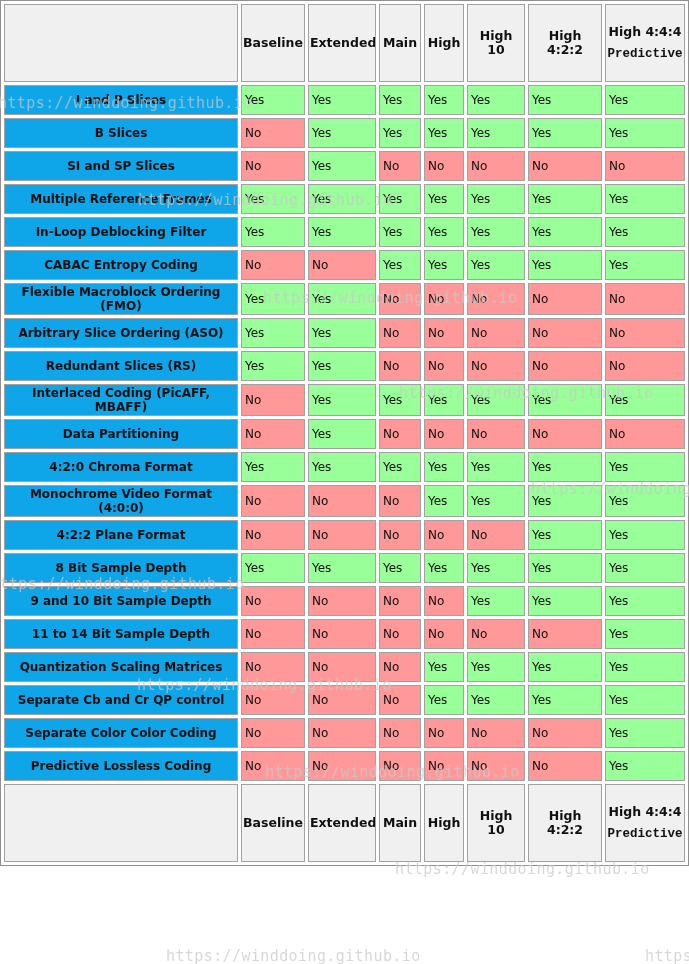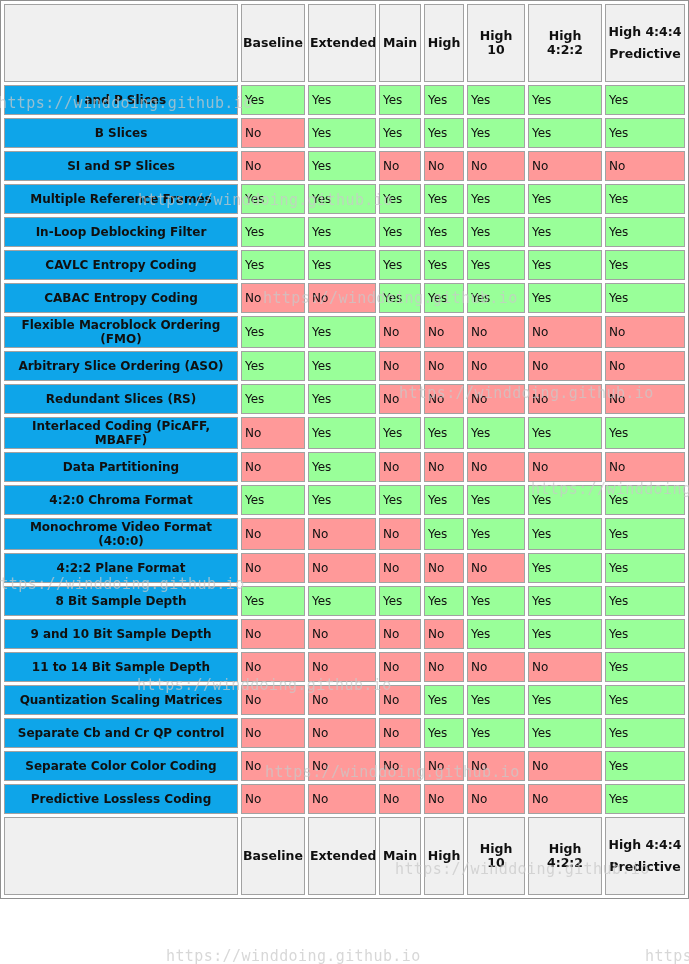--- a/index.html
+++ b/index.html
@@ -35,20 +35,21 @@
     height: 78px;
   }
   td.hdr {
     font-weight: bold;
     font-size: 12.5px;
     text-align: center;
     line-height: 1.15;
   }
   td.hdr .hdr-line + .hdr-line {
     margin-top: 8px;
+    font-family: Liberation Mono, monospace;
   }
   td.feature {
     background: #0ea5e9;
     font-weight: bold;
     font-size: 12px;
     text-align: center;
     height: 30px;
   }
   td.val {
     font-size: 12px;
@@ -148,30 +149,20 @@
           <td class="val yes">Yes</td>
           <td class="val yes">Yes</td>
           <td class="val yes">Yes</td>
           <td class="val yes">Yes</td>
           <td class="val yes">Yes</td>
           <td class="val yes">Yes</td>
           <td class="val yes">Yes</td>
         </tr>
         <tr>
           <td class="feature">In-Loop Deblocking Filter</td>
-          <td class="val yes">Yes</td>
-          <td class="val yes">Yes</td>
-          <td class="val yes">Yes</td>
-          <td class="val yes">Yes</td>
-          <td class="val yes">Yes</td>
-          <td class="val yes">Yes</td>
-          <td class="val yes">Yes</td>
-        </tr>
-        <tr>
-          <td class="feature">CAVLC Entropy Coding</td>
           <td class="val yes">Yes</td>
           <td class="val yes">Yes</td>
           <td class="val yes">Yes</td>
           <td class="val yes">Yes</td>
           <td class="val yes">Yes</td>
           <td class="val yes">Yes</td>
           <td class="val yes">Yes</td>
         </tr>
         <tr>
           <td class="feature">CABAC Entropy Coding</td>

